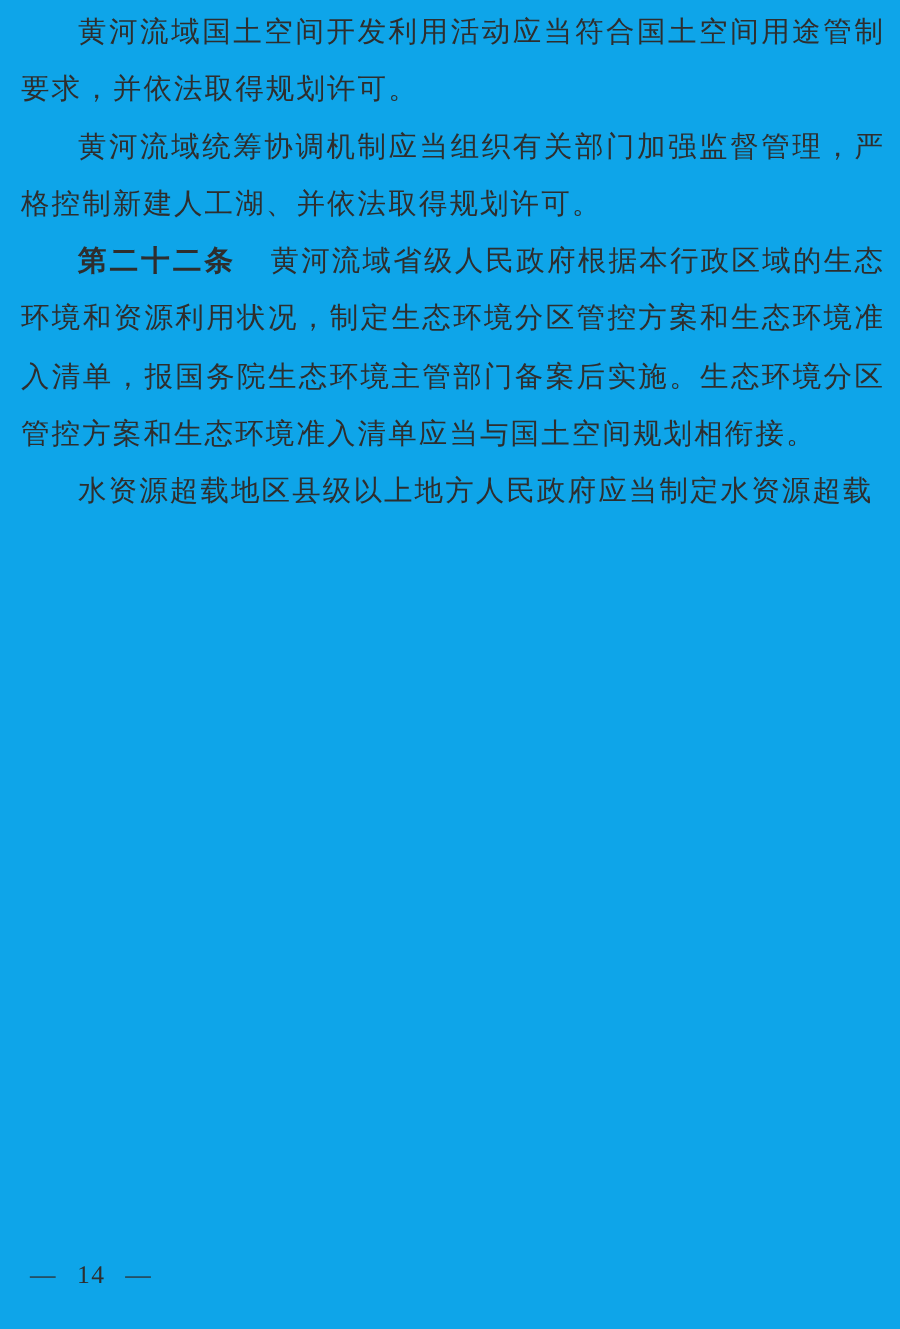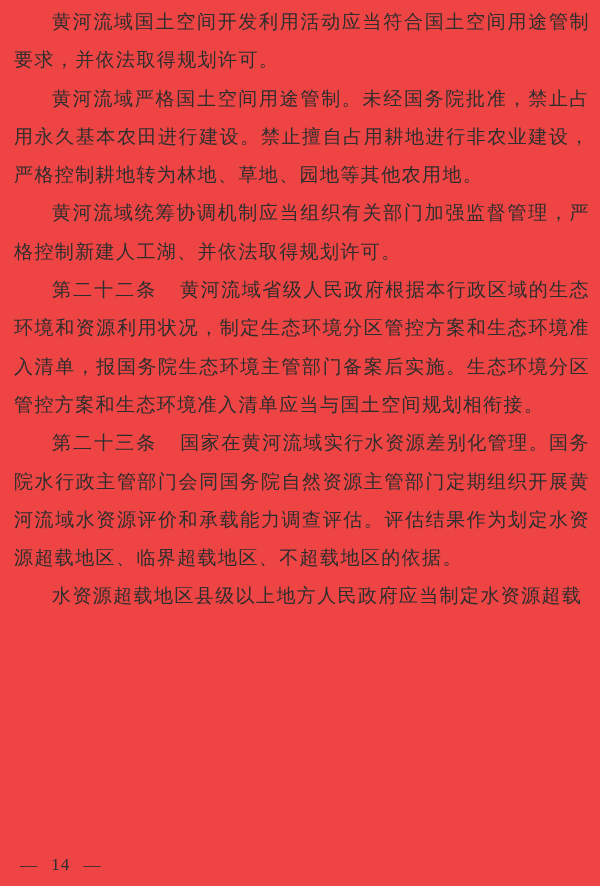--- a/index.html
+++ b/index.html
@@ -4,68 +4,66 @@
 <style>
   html, body {
     margin: 0;
     padding: 0;
     background: #ffffff;
   }
   .page {
     position: relative;
     width: 600px;
     height: 886px;
-    background: #ef4444;
+    background: #0ea5e9;
     overflow: hidden;
     font-family: "Liberation Serif", "DejaVu Serif", serif;
     color: #2e2e2e;
   }
   .content {
     padding: 3px 10px 0 14px;
   }
   p.para {
     margin: 0;
     font-size: 19px;
     line-height: 38.3px;
     letter-spacing: 1.4px;
     text-align: justify;
     text-justify: inter-ideograph;
     text-indent: 2em;
     color: #2e2e2e;
   }
   p.para b.head {
-    font-weight: 400;
+    font-weight: 700;
     margin-right: 1.2em;
     letter-spacing: 2px;
   }
   .footer {
     position: absolute;
     left: 20px;
-    bottom: 11px;
+    bottom: 26px;
     font-size: 17px;
     letter-spacing: 1px;
     word-spacing: 8px;
     color: #2e2e2e;
   }
 </style>
 </head>
 <body>
 
 <div class="page">
   <div class="content">
 
     <p class="para"><span>黄河流域国土空间开发利用活动应当符合国土空间用途管制要求，并依法取得规划许可。</span></p>
 
-    <p class="para"><span>黄河流域严格国土空间用途管制。未经国务院批准，禁止占用永久基本农田进行建设。禁止擅自占用耕地进行非农业建设，严格控制耕地转为林地、草地、园地等其他农用地。</span></p>
 
     <p class="para"><span>黄河流域统筹协调机制应当组织有关部门加强监督管理，严格控制新建人工湖、并依法取得规划许可。</span></p>
 
     <p class="para"><b class="head">第二十二条</b><span>黄河流域省级人民政府根据本行政区域的生态环境和资源利用状况，制定生态环境分区管控方案和生态环境准入清单，报国务院生态环境主管部门备案后实施。生态环境分区管控方案和生态环境准入清单应当与国土空间规划相衔接。</span></p>
 
 
-    <p class="para"><b class="head">第二十三条</b><span>国家在黄河流域实行水资源差别化管理。国务院水行政主管部门会同国务院自然资源主管部门定期组织开展黄河流域水资源评价和承载能力调查评估。评估结果作为划定水资源超载地区、临界超载地区、不超载地区的依据。</span></p>
 
     <p class="para"><span>水资源超载地区县级以上地方人民政府应当制定水资源超载</span></p>
 
   </div>
 
   <div class="footer">— 14 —</div>
 </div>
 
 </body></html>

